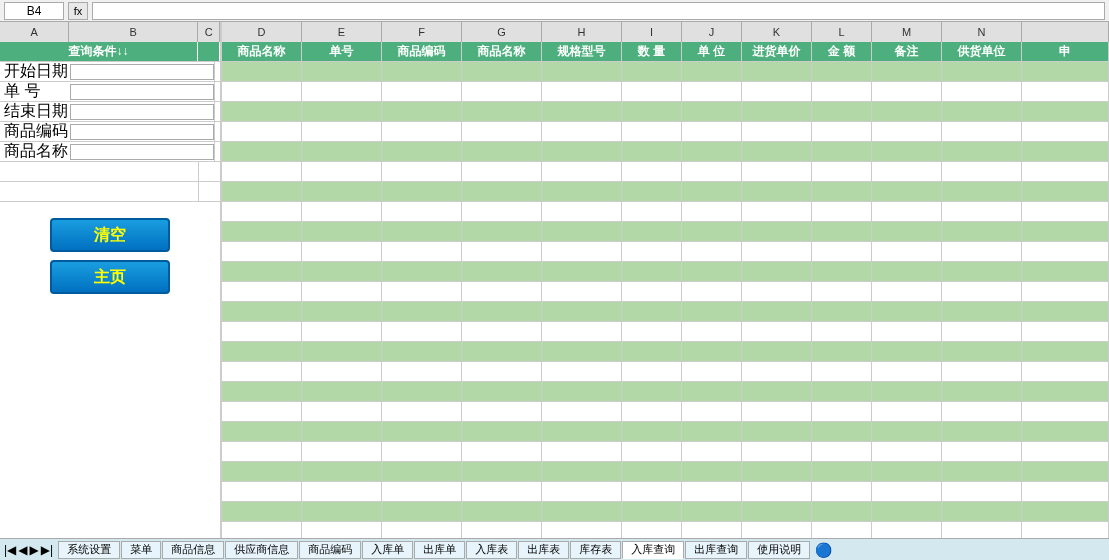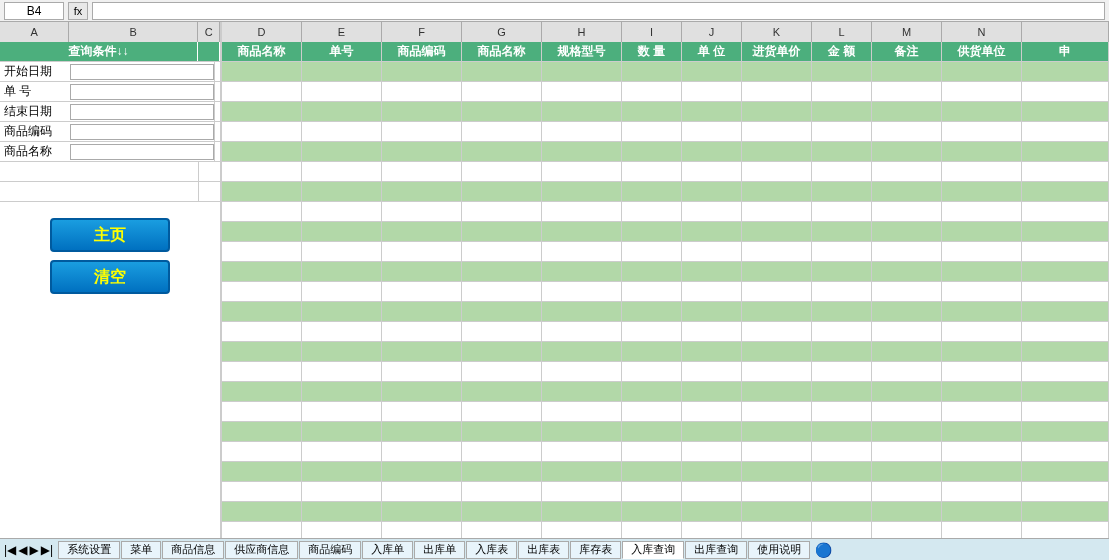--- a/index.html
+++ b/index.html
@@ -65,21 +65,21 @@
       display: flex; align-items: center; justify-content: center;
       color: #fff; font-weight: bold; font-size: 12px;
       border-right: 1px solid #fff; height: 100%;
     }
     .panel-row {
       height: 20px; display: flex; align-items: center;
       border-bottom: 1px solid #ccc;
     }
     .panel-label {
       width: 70px; min-width: 70px;
-      font-size: 12px; color: #000;
+      font-size: 16px; color: #000;
       padding-left: 4px;
       display: flex; align-items: center;
     }
     .panel-input {
       flex: 1; height: 16px; border: 1px solid #aaa;
       font-size: 11px; background: #fff;
     }
     .panel-buttons {
       display: flex; flex-direction: column;
       align-items: center; gap: 8px;
@@ -179,22 +179,22 @@
       <div class="panel-row">
         <div style="width:200px"></div>
           <div style="width:22px;border-left:1px solid #ccc;height:20px"></div>
       </div>
       <div class="panel-row">
         <div style="width:200px"></div>
           <div style="width:22px;border-left:1px solid #ccc;height:20px"></div>
       </div>
 
       <div class="panel-buttons">
+        <button class="action-btn">清空</button>
         <button class="action-btn">主页</button>
-        <button class="action-btn">清空</button>
       </div>
     </div>
 
     <div class="right-grid">
 
       <div class="col-header-row">
         <div class="col-h" style="width:80px">D</div>
         <div class="col-h" style="width:80px">E</div>
         <div class="col-h" style="width:80px">F</div>
         <div class="col-h" style="width:80px">G</div>

